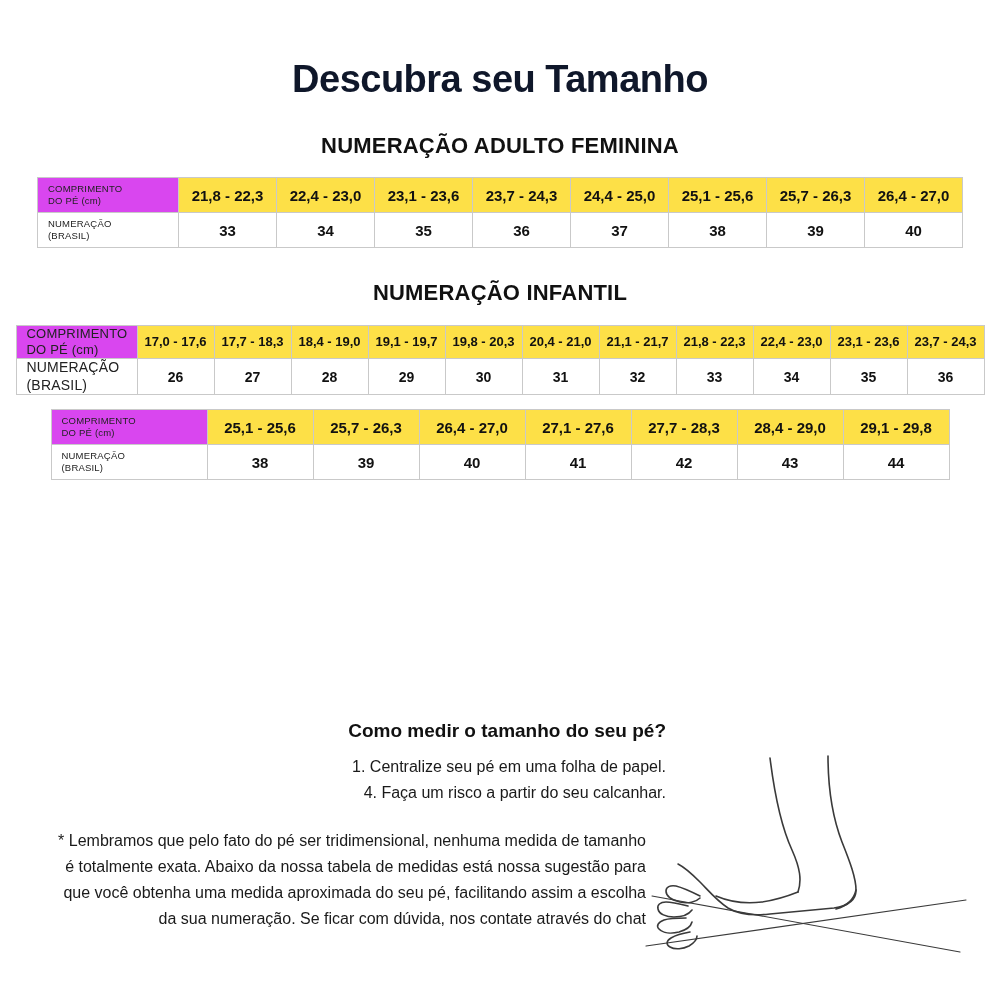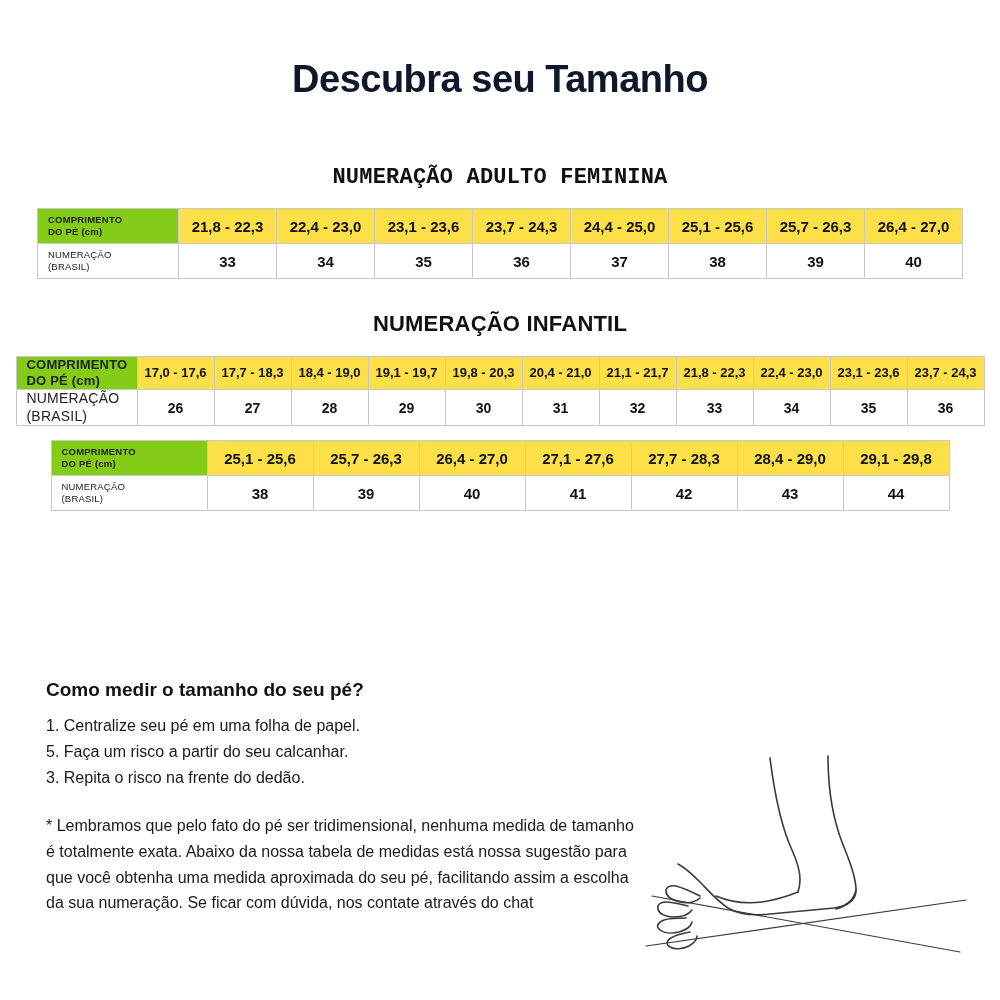--- a/index.html
+++ b/index.html
@@ -30,21 +30,21 @@
     margin: 58px 0 16px 0;
     color: #0f172a;
   }
   .section-title {
     text-align: center;
     font-size: 22px;
     font-weight: bold;
     color: #111111;
     letter-spacing: 0.2px;
   }
-  .t1-title { margin-top: 64px; font-family: Liberation Mono, monospace; }
+  .t1-title { margin-top: 32px; }
   .t2-title { margin-top: 32px; }
   .t3-title { margin-top: 32px; }
 
   table.sizes {
     border-collapse: collapse;
     margin: 14px auto 0 auto;
     table-layout: fixed;
   }
   table.sizes td {
     border: 1px solid #c9c9c9;
@@ -63,22 +63,21 @@
   table.sizes td.rowlabel {
     text-align: left;
     font-size: 9.5px;
     font-weight: normal;
     line-height: 1.25;
     padding: 0 0 0 10px;
     color: #222222;
     letter-spacing: 0.2px;
   }
   table.sizes tr.head td.rowlabel {
-    background: #84cc16;
-    font-weight: bold;
+    background: #d946ef;
   }
   .rowlabel span { display: block; }
 
   
   #table-female { width: 910px; }
   #table-female .rowlabel { width: 130px; }
   #table-female td.datacell { width: 97px; }
 
   #table-kids { width: 950px; }
   #table-kids .rowlabel { width: 110px; }
@@ -86,22 +85,23 @@
   #table-kids td { font-size: 14px; height: 30px; }
   #table-kids tr.head td { font-size: 13px; }
 
   #table-male { width: 880px; }
   #table-male .rowlabel { width: 145px; }
   #table-male td.datacell { width: 105px; }
 
   .howto {
     position: absolute;
     left: 46px;
-    top: 621px;
+    top: 662px;
     width: 620px;
+    text-align: right;
   }
   .howto-title {
     font-size: 19px;
     font-weight: bold;
     color: #111111;
     margin-bottom: 12px;
   }
   .howto-step {
     font-size: 16px;
     line-height: 1.62;
@@ -230,22 +230,21 @@
         <td class="datacell">42</td>
         <td class="datacell">43</td>
         <td class="datacell">44</td>
       </tr>
     </tbody>
   </table>
 
   <div class="howto">
     <div class="howto-title">Como medir o tamanho do seu pé?</div>
     <div class="howto-step">1. Centralize seu pé em uma folha de papel.</div>
-    <div class="howto-step">5. Faça um risco a partir do seu calcanhar.</div>
-    <div class="howto-step">3. Repita o risco na frente do dedão.</div>
+    <div class="howto-step">4. Faça um risco a partir do seu calcanhar.</div>
     <div class="note">* Lembramos que pelo fato do pé ser tridimensional, nenhuma medida de tamanho é totalmente exata. Abaixo da nossa tabela de medidas está nossa sugestão para que você obtenha uma medida aproximada do seu pé, facilitando assim a escolha da sua numeração. Se ficar com dúvida, nos contate através do chat</div>
   </div>
 
   <div class="foot-art">
     <svg viewBox="0 0 330 230" width="330" height="230" xmlns="http://www.w3.org/2000/svg">
       <g fill="none" stroke="#3a3a3a" stroke-width="1.6" stroke-linecap="round" stroke-linejoin="round">
 
         <path d="M128,8 C132,40 138,74 150,100 C158,118 160,130 156,142"></path>
         <path d="M186,6 C186,36 190,66 200,92 C208,112 214,128 214,140 C214,150 206,156 192,158
                  C172,160 150,162 128,164 C110,166 96,164 86,158 C74,150 66,140 58,132

